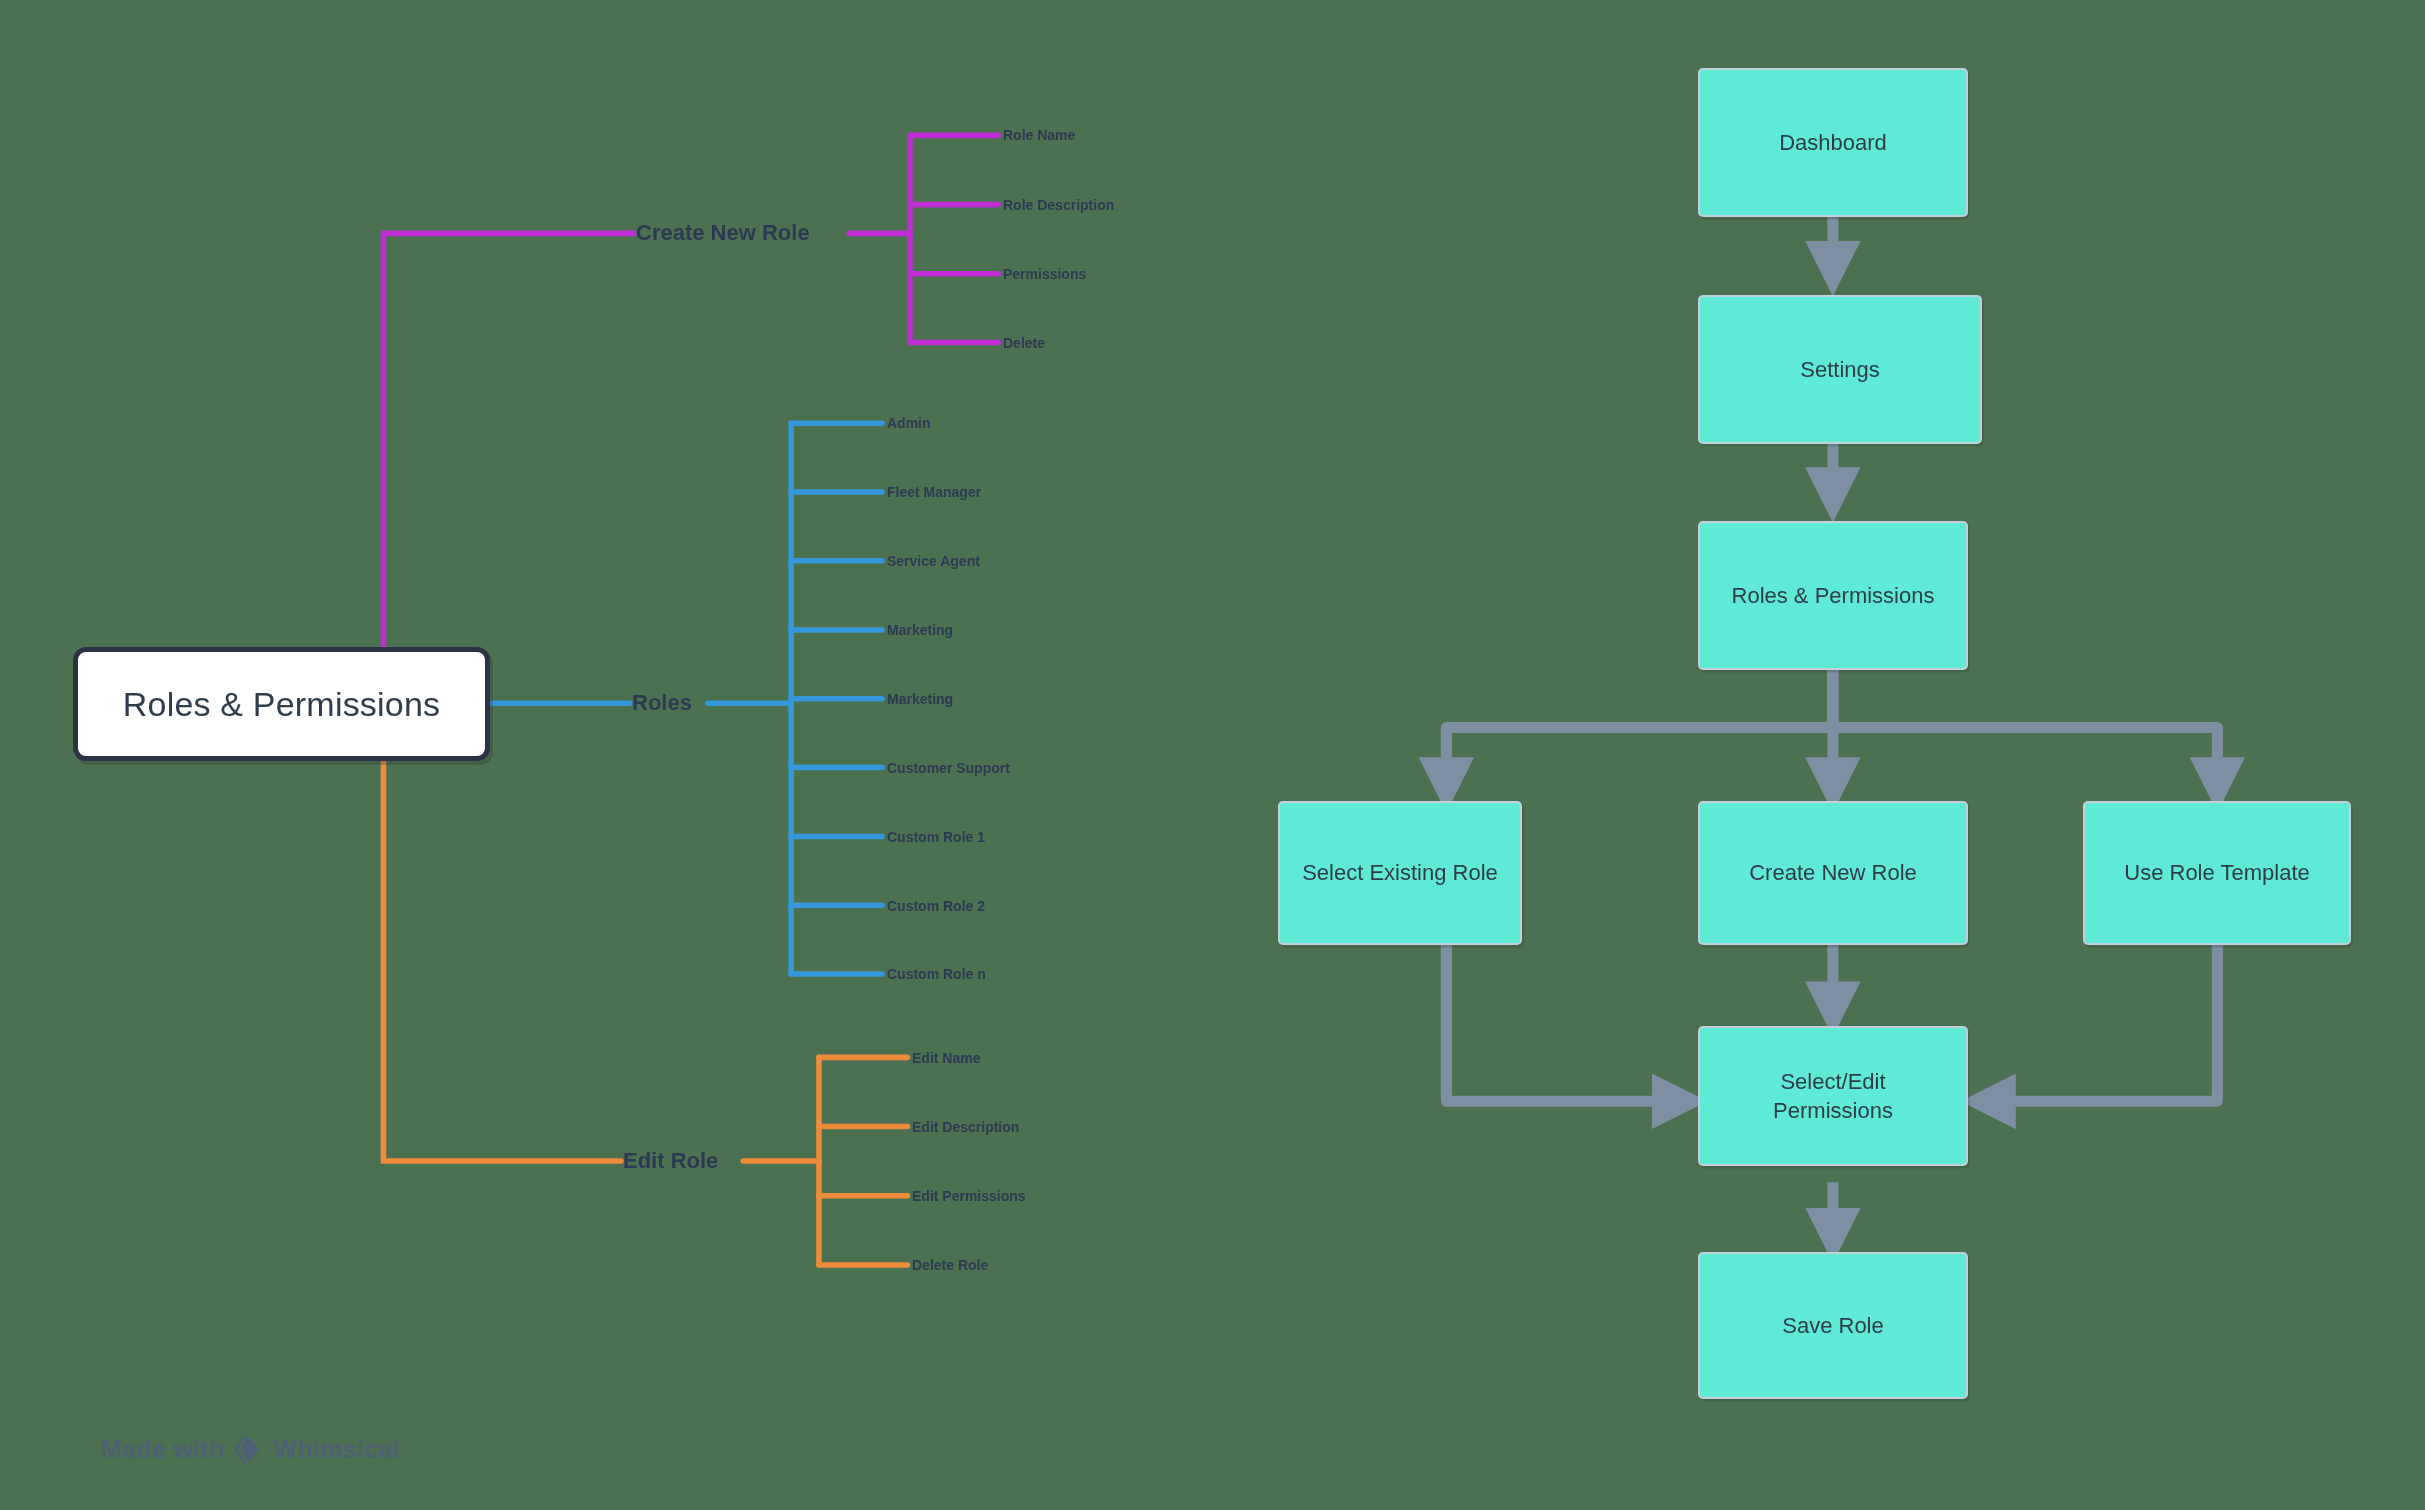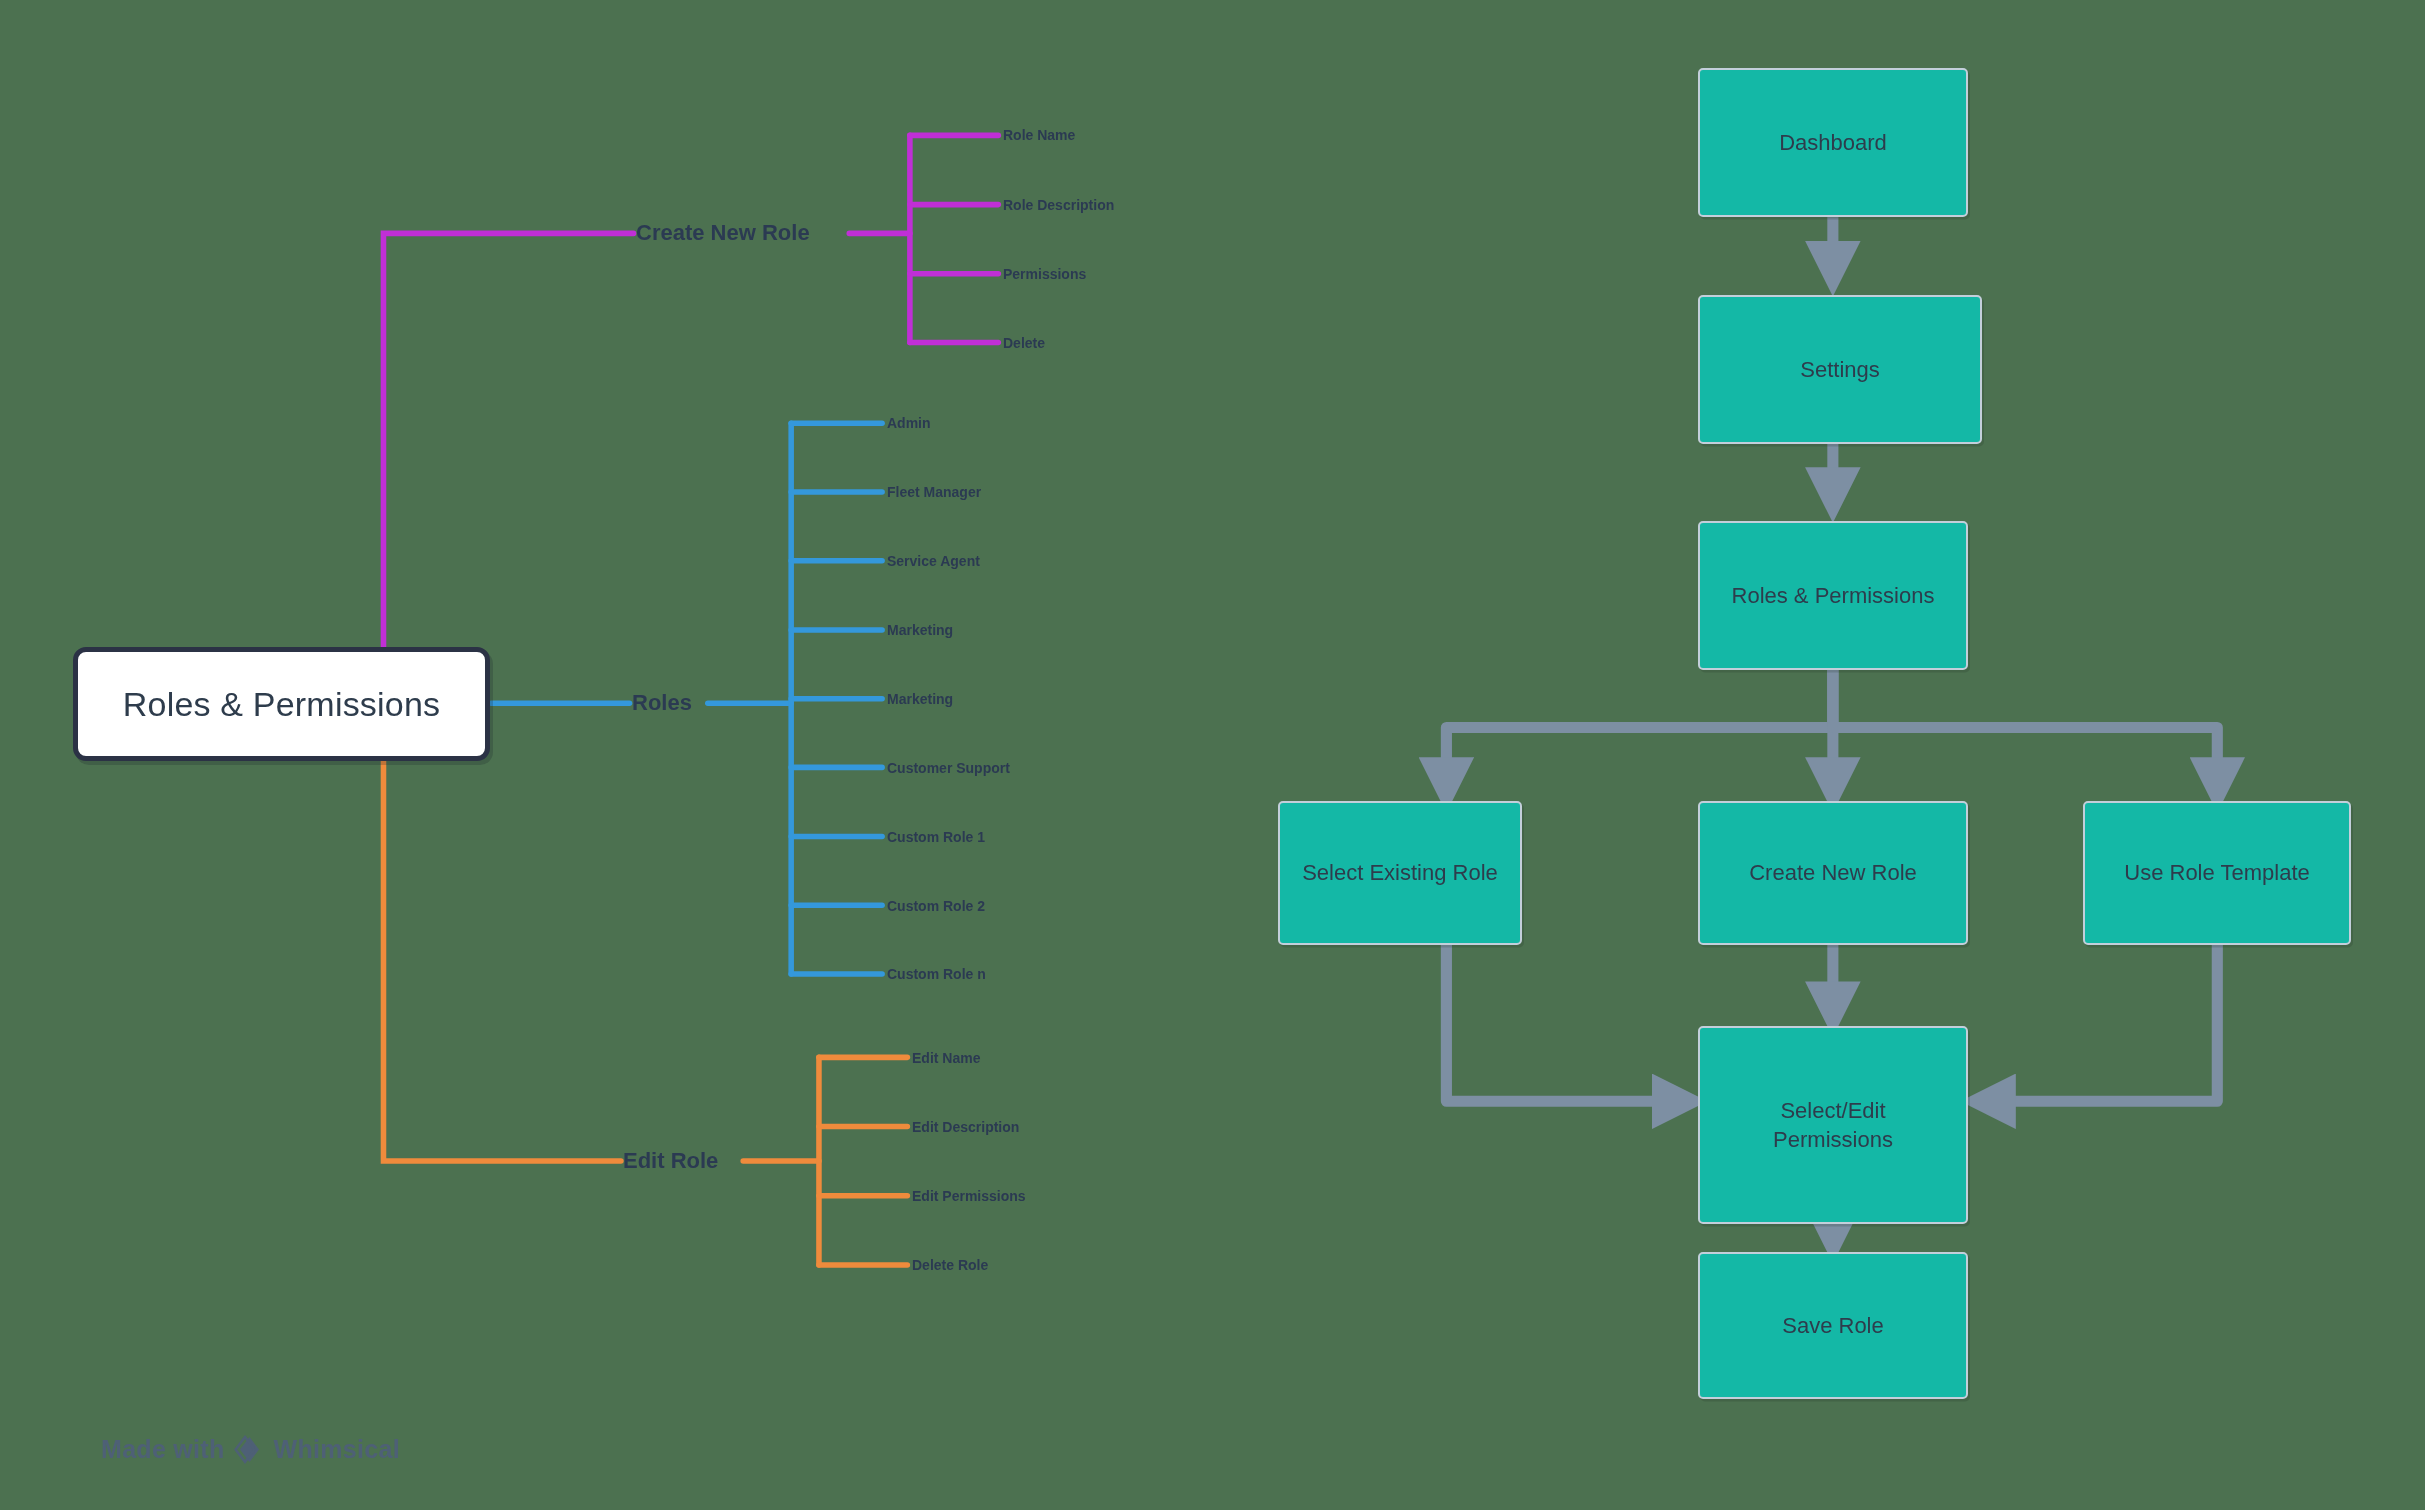--- a/index.html
+++ b/index.html
@@ -67,21 +67,21 @@
     transform: translateY(-50%);
     line-height: 1;
     z-index: 4;
   }
   .mm-branch-label { font-size: 22px; }
   .mm-leaf-label   { font-size: 14px; }
 
   
   .fc-box {
     position: absolute;
-    background: #14b8a6;
+    background: #5eead4;
     border: 2.5px solid #c3cfdb;
     border-radius: 5px;
     box-sizing: border-box;
     display: flex;
     align-items: center;
     justify-content: center;
     text-align: center;
     box-shadow: 2px 2.5px 0 rgba(30,45,35,0.18);
     z-index: 3;
   }
@@ -235,21 +235,21 @@
   </div>
 
   <div class="fc-box" style="left:1698px; top:801px; width:270px; height:144px;">
     <span class="fc-box-label">Create New Role</span>
   </div>
 
   <div class="fc-box" style="left:2083px; top:801px; width:268px; height:144px;">
     <span class="fc-box-label">Use Role Template</span>
   </div>
 
-  <div class="fc-box" style="left:1698px; top:1026px; width:270px; height:198px;">
+  <div class="fc-box" style="left:1698px; top:1026px; width:270px; height:140px;">
     <span class="fc-box-label" style="white-space: pre-line;">Select/Edit
 Permissions</span>
   </div>
 
   <div class="fc-box" style="left:1698px; top:1252px; width:270px; height:147px;">
     <span class="fc-box-label">Save Role</span>
   </div>
 
   <div class="watermark">
     <span>Made with</span>

